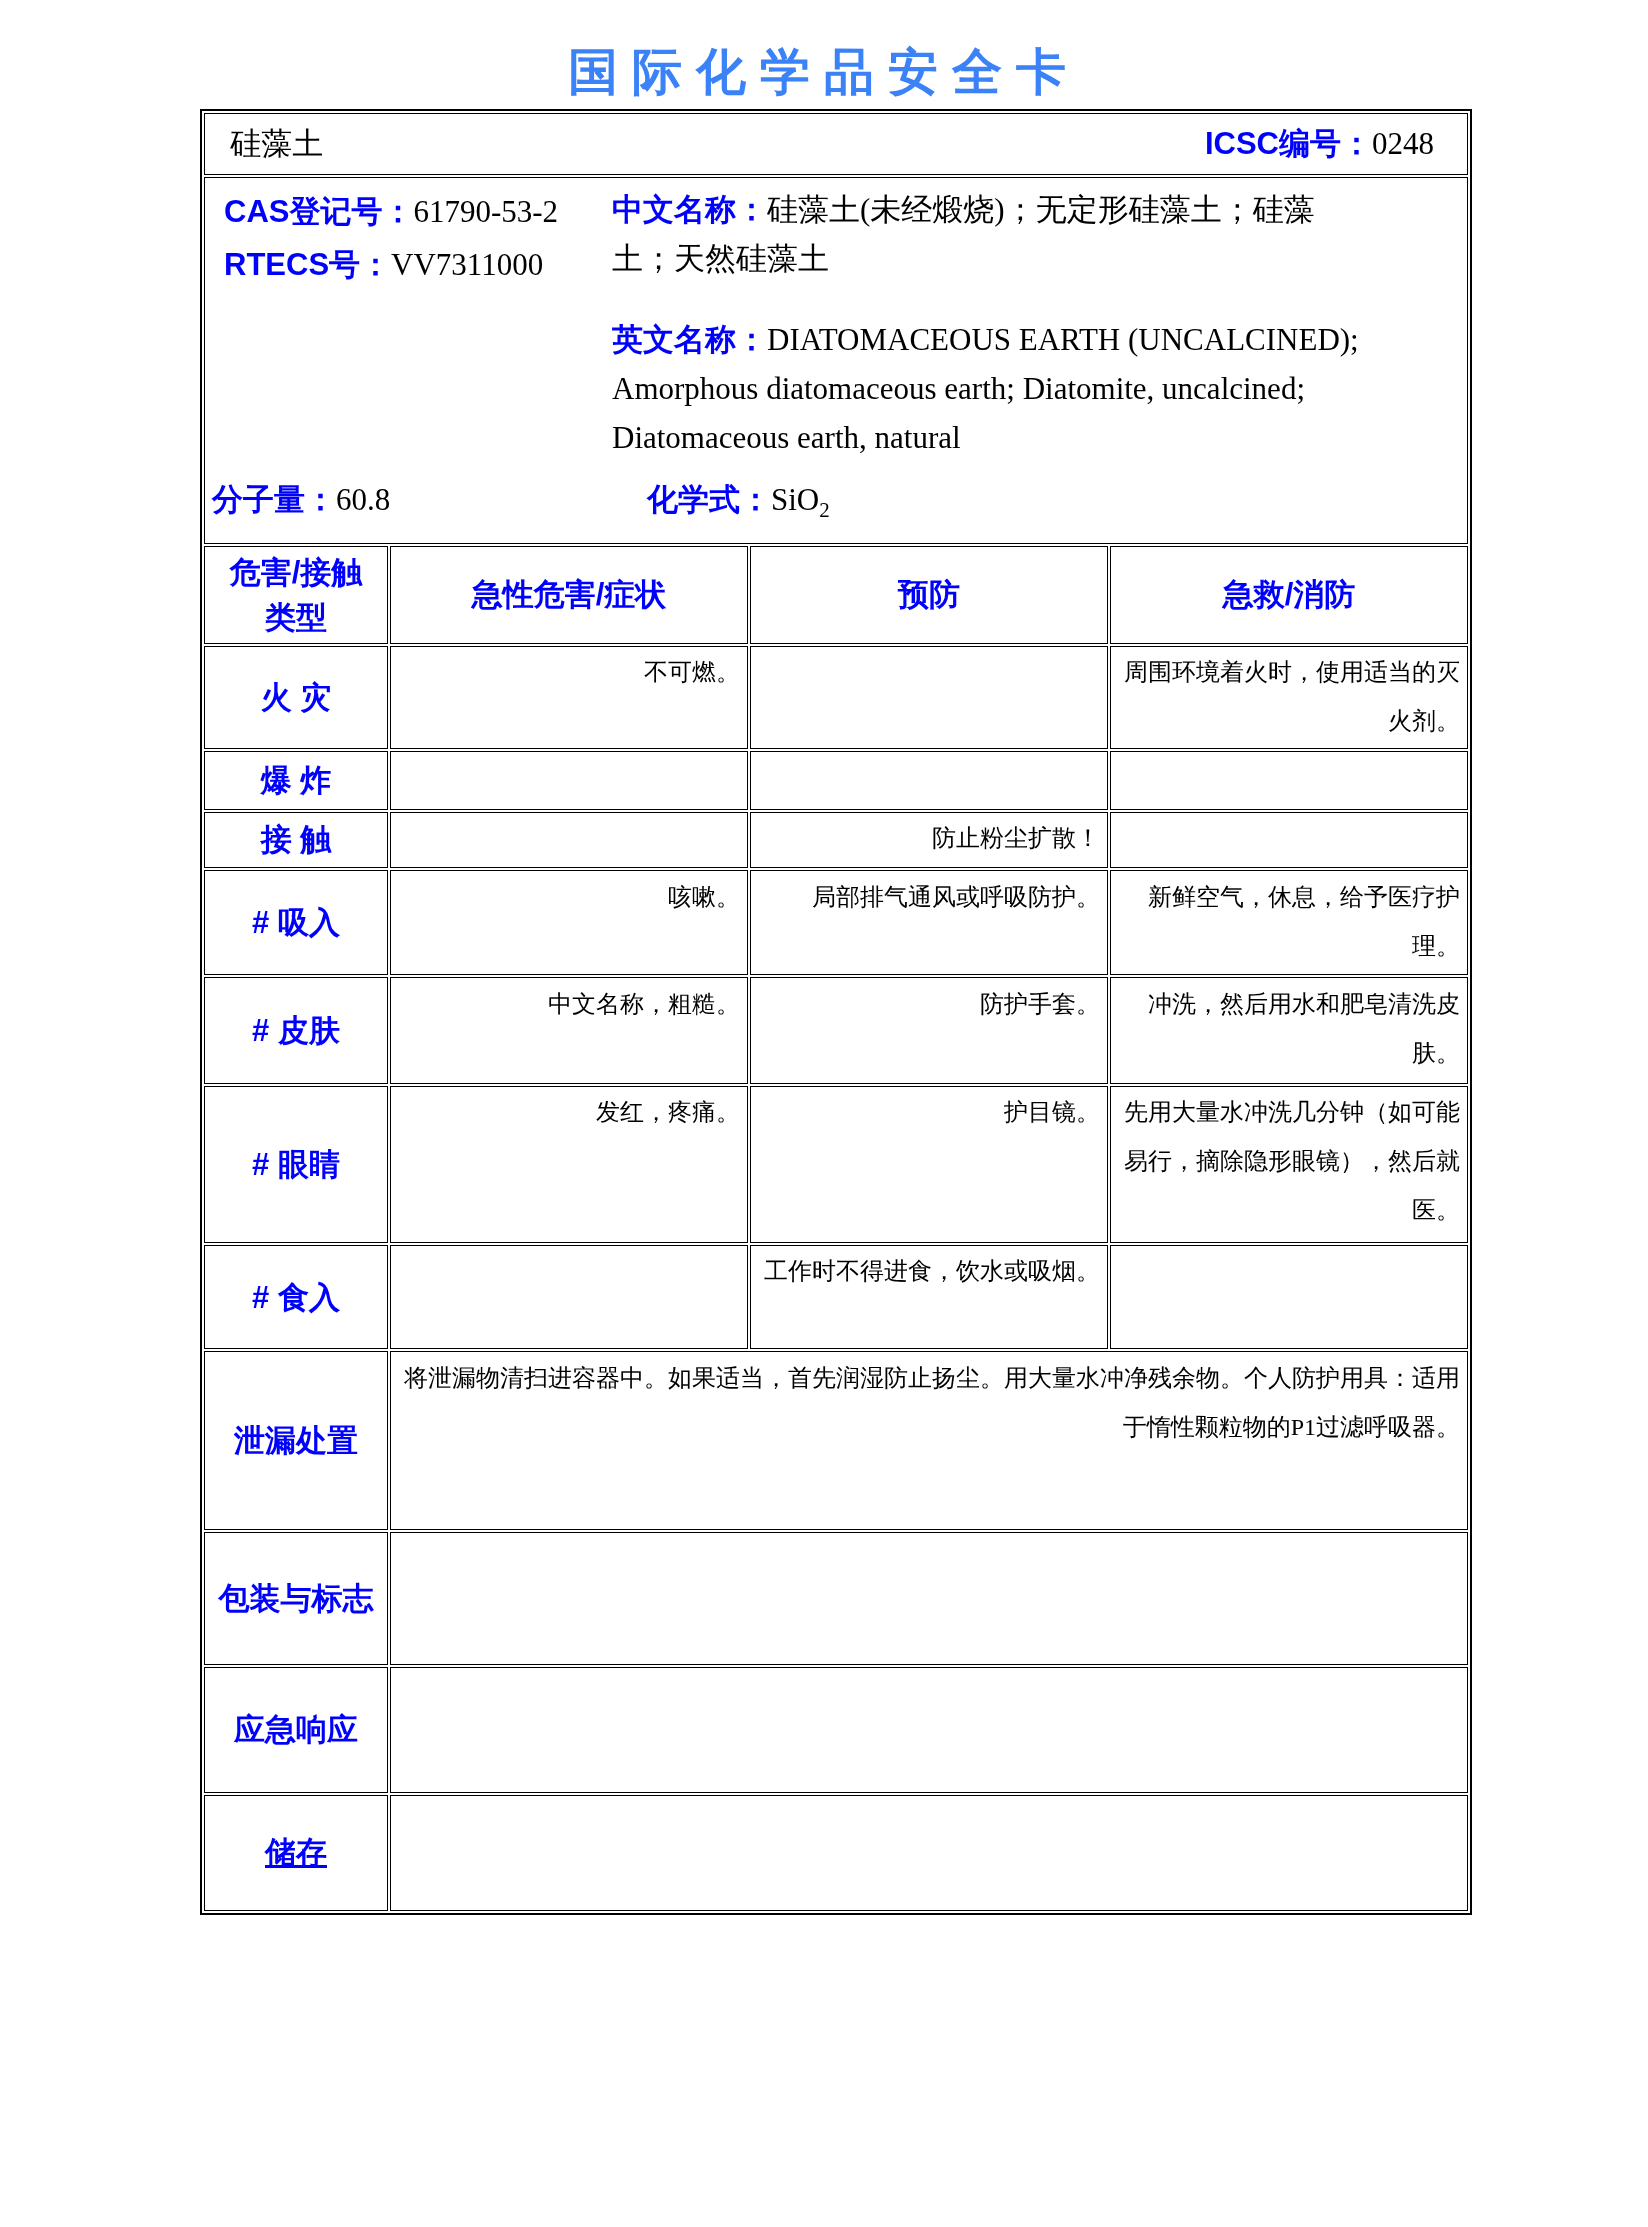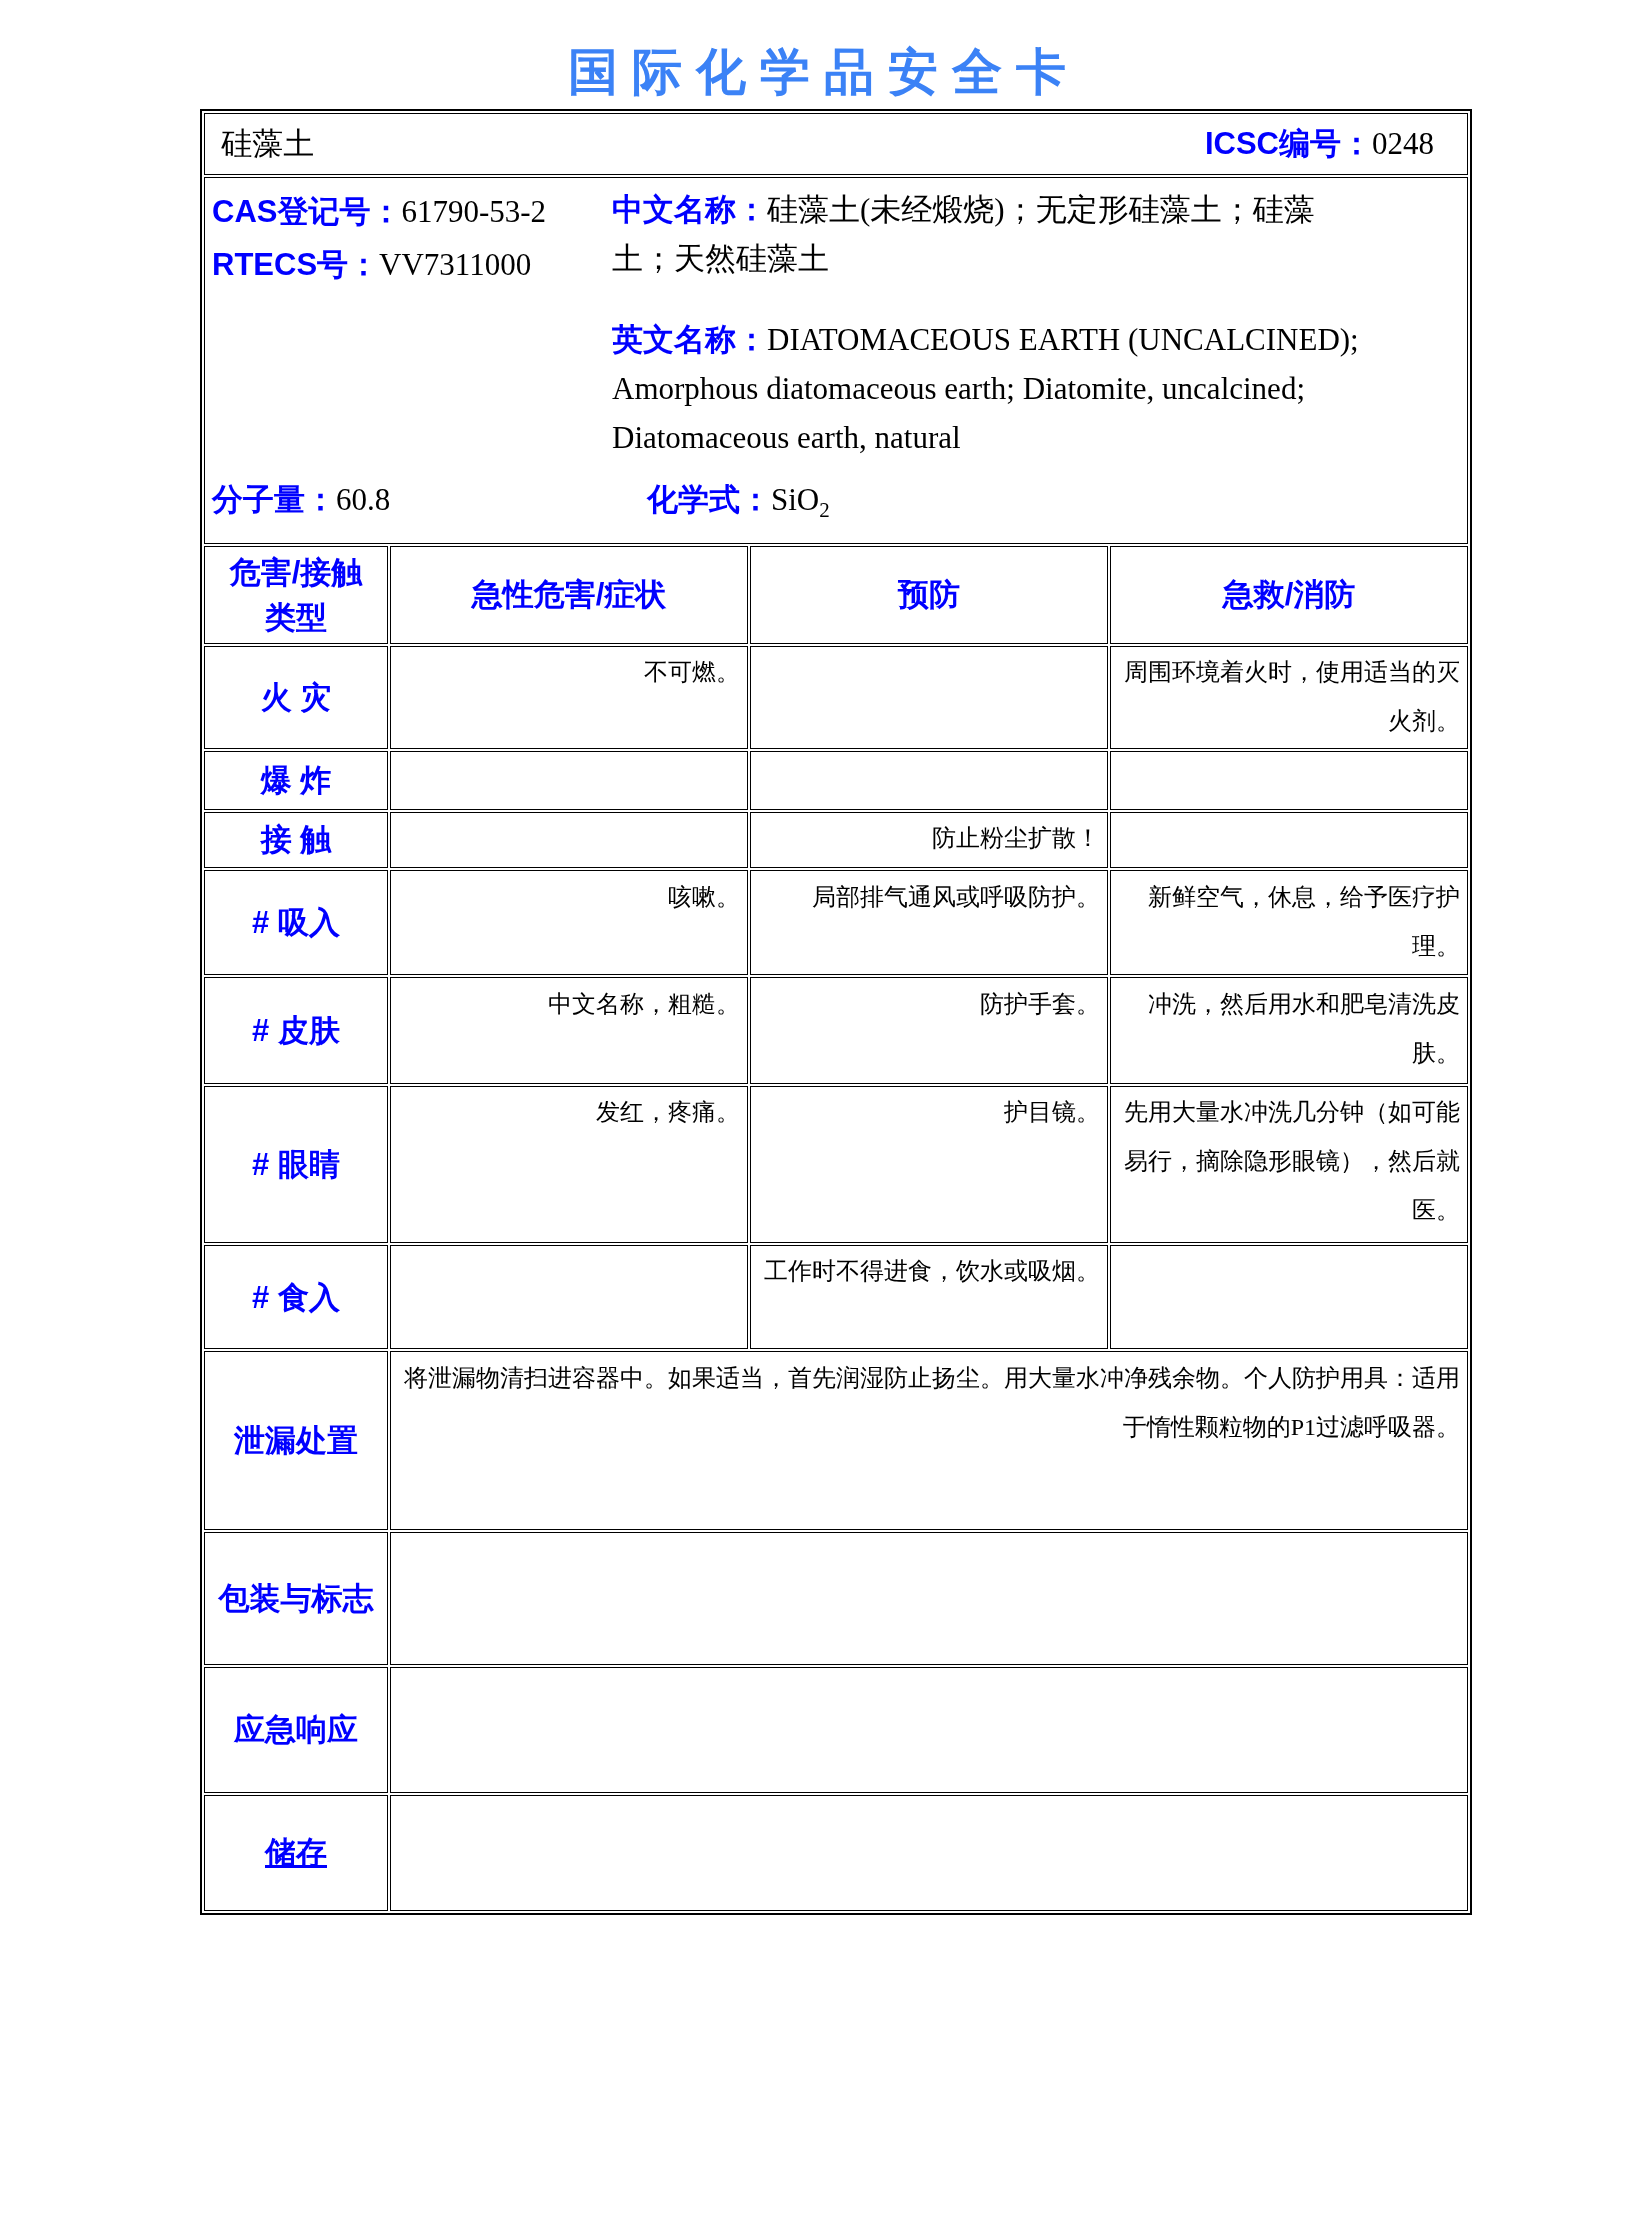--- a/index.html
+++ b/index.html
@@ -71,31 +71,32 @@
   tr.sec1 td, tr.sec1 th { height: 128px; }
   tr.sec2 td, tr.sec2 th { height: 121px; margin-top: 22px; }
   tr.sec3 td, tr.sec3 th { height: 111px; text-decoration: underline; }
   
   .name-row {
     display: flex;
     justify-content: space-between;
     align-items: center;
     padding: 0 32px 0 15.3px;
     font-size: 31px;
+    margin-left: 9px;
   }
   
   td.id-cell { vertical-align: top; padding: 7px 5.6px 5.6px 7px; }
   .identity-grid {
     display: grid;
     grid-template-columns: 400px 703px;
     grid-template-rows: 1fr auto;
     height: 100%;
     min-height: 342px;
   }
-  .id-left  { grid-row: 1; grid-column: 1; line-height: 53px; }
+  .id-left  { grid-row: 1; grid-column: 1; line-height: 53px; margin-left: 12px; }
   .id-right { grid-row: 1; grid-column: 2; line-height: 49px; }
   .id-right p { margin: 0; }
   .id-right p.en-name { margin: 32px -104px 0 0; }
   .id-mw      { grid-row: 2; grid-column: 1; line-height: 53px; }
   .id-formula { grid-row: 2; grid-column: 2; padding-left: 35px; line-height: 53px; }
   .id-formula sub { font-size: 21px; }
 </style>
 </head>
 <body>
 

